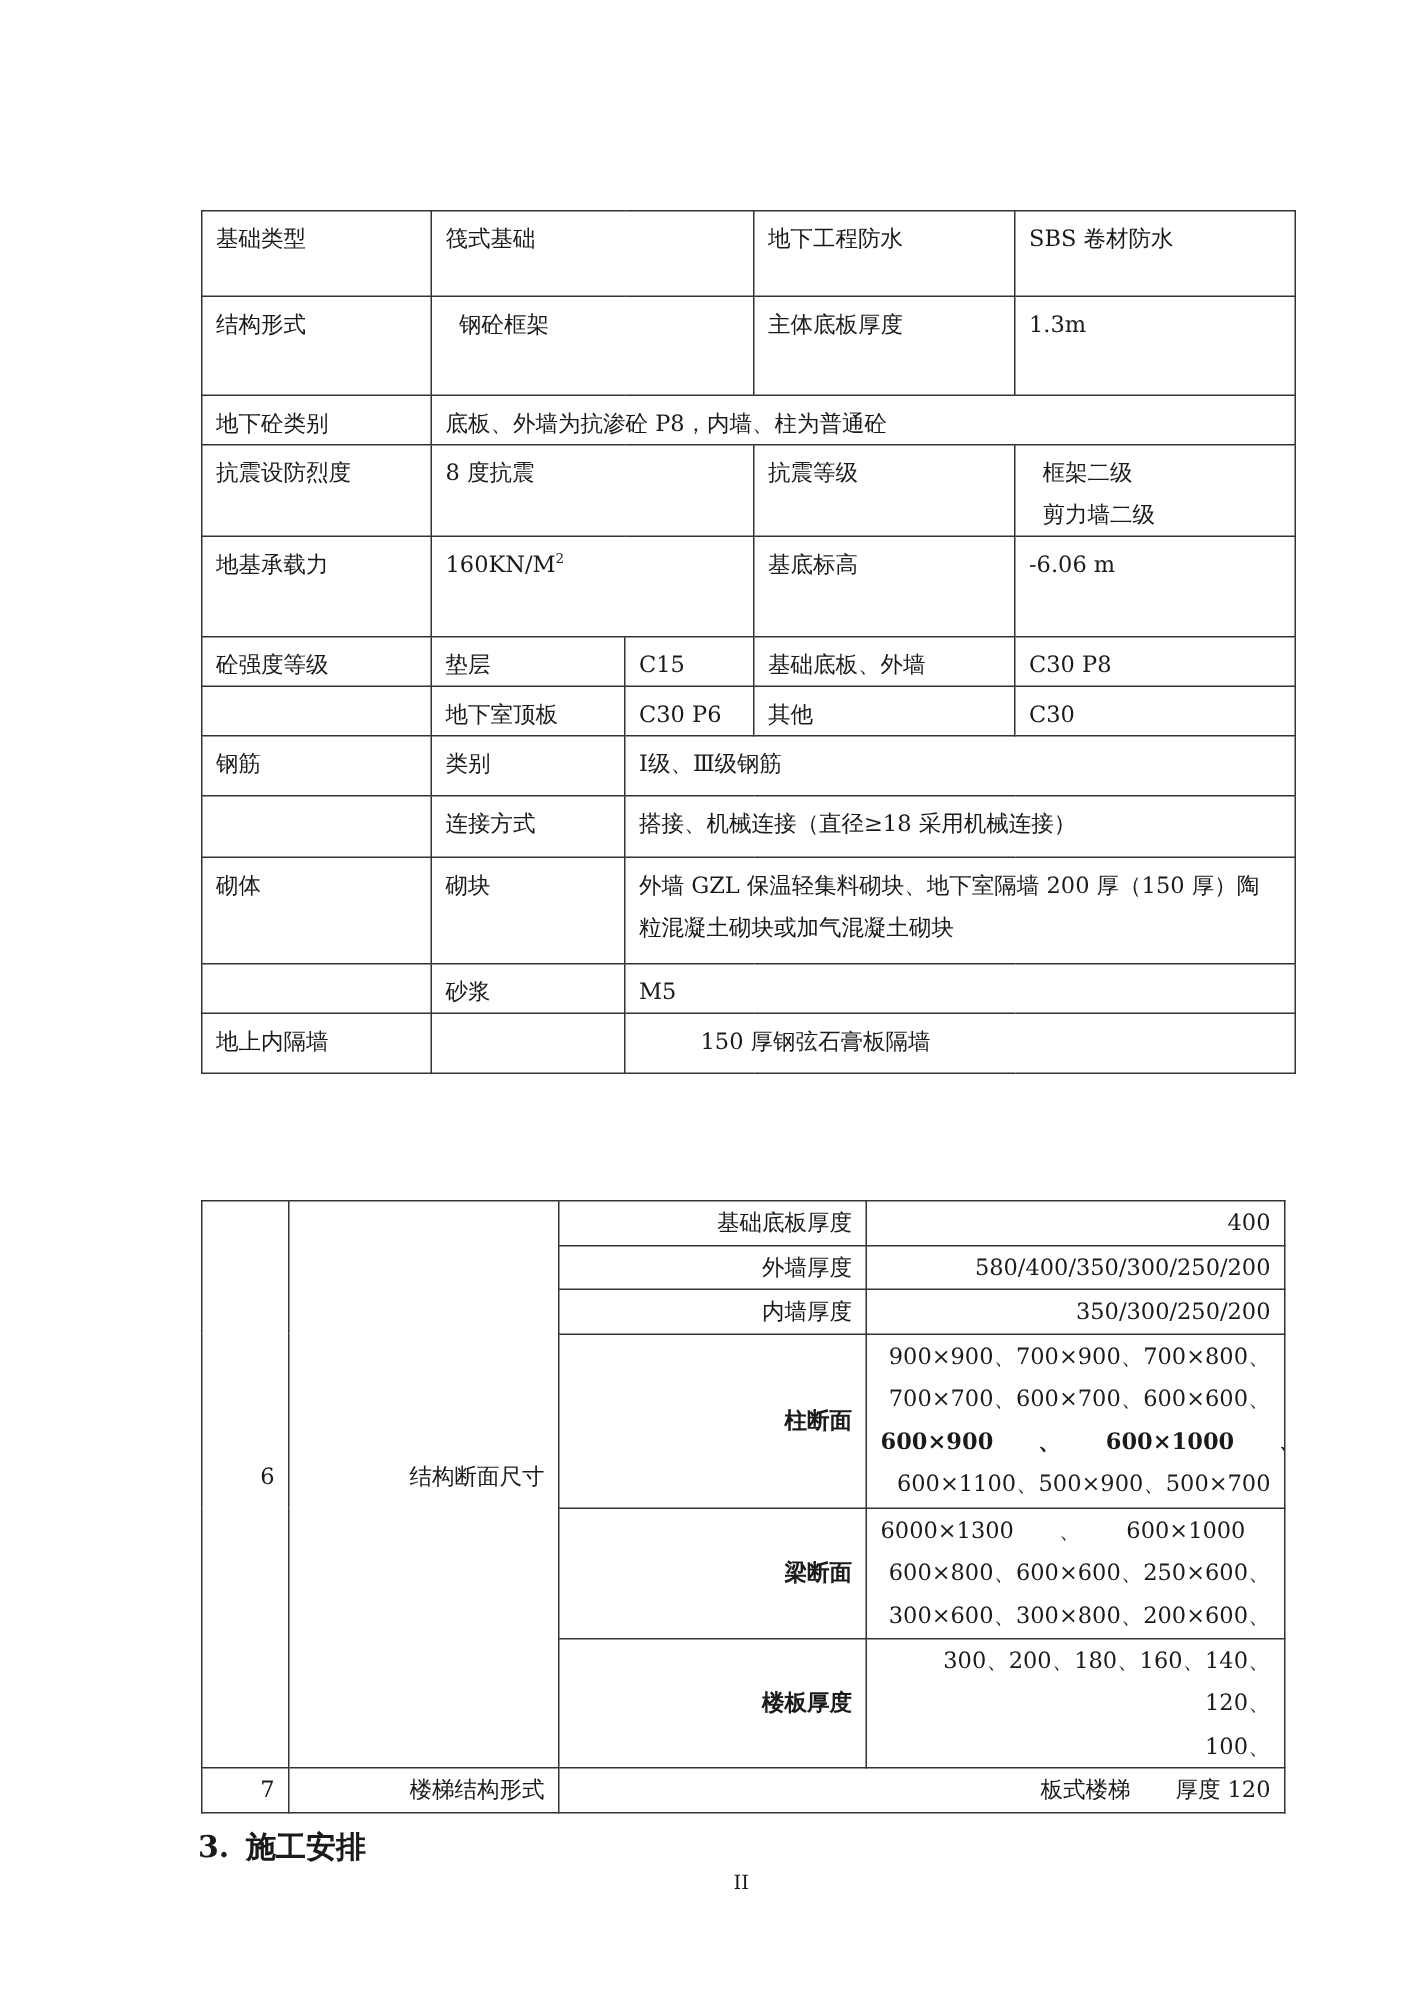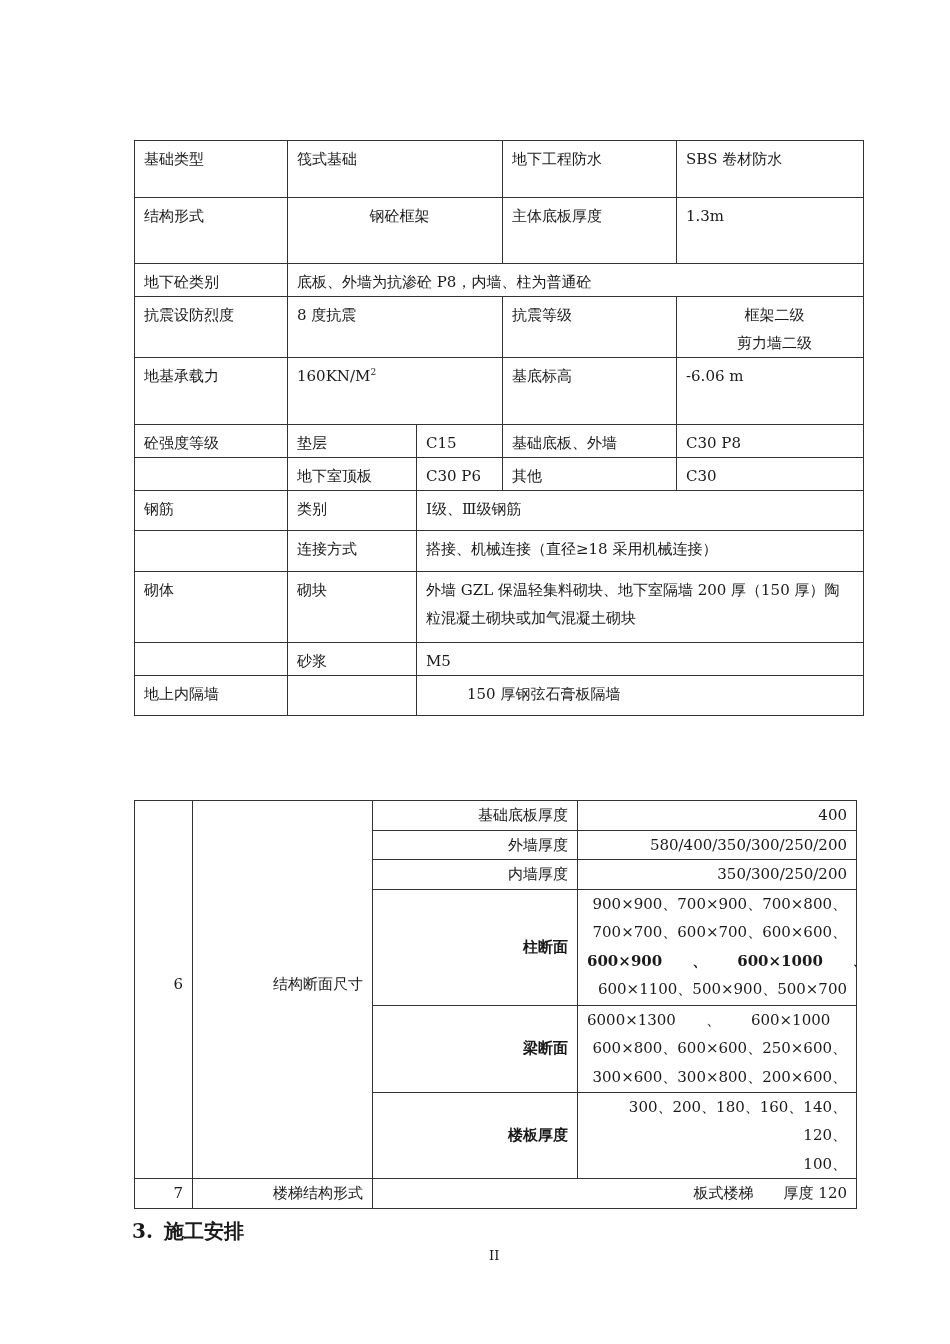--- a/index.html
+++ b/index.html
@@ -5,21 +5,21 @@
   html, body { margin:0; padding:0; background:#ffffff; }
   body { width:950px; height:1344px; position:relative; overflow:hidden;
          font-family:"DejaVu Serif","Liberation Serif",serif; color:#1a1a1a; font-size:15px; }
   .tbl { position:absolute; border-collapse:collapse; table-layout:fixed; }
   .tbl td { border:1px solid #333; vertical-align:top; padding:4px 9px 0 9px; line-height:28px;
             font-size:15px; overflow:hidden; }
   .t2 td { line-height:28.5px; padding:0 9px;text-align:right; }
   .t2 td.mid { vertical-align:middle;font-weight:bold; }
   .t2 td.bottomtxt { vertical-align:bottom; padding-bottom:4px; }
   .cell-sup { font-size:9px; vertical-align:super; line-height:0; }
-  .indent1 { padding-left:18px !important;text-align:center; }
+  .indent1 { padding-left:18px !important; }
   .indent2 { padding-left:50px !important; }
   .section { position:absolute; left:132px; top:1218px; font-size:20px;font-weight:bold; }
   .section .num { display:inline-block; width:32px; }
   .pagenum { position:absolute; left:489px; top:1248px; font-size:13px; }
 </style>
 </head>
 <body>
 
 <table class="tbl" style="left:134px; top:140px; width:729px;">
   <colgroup>

